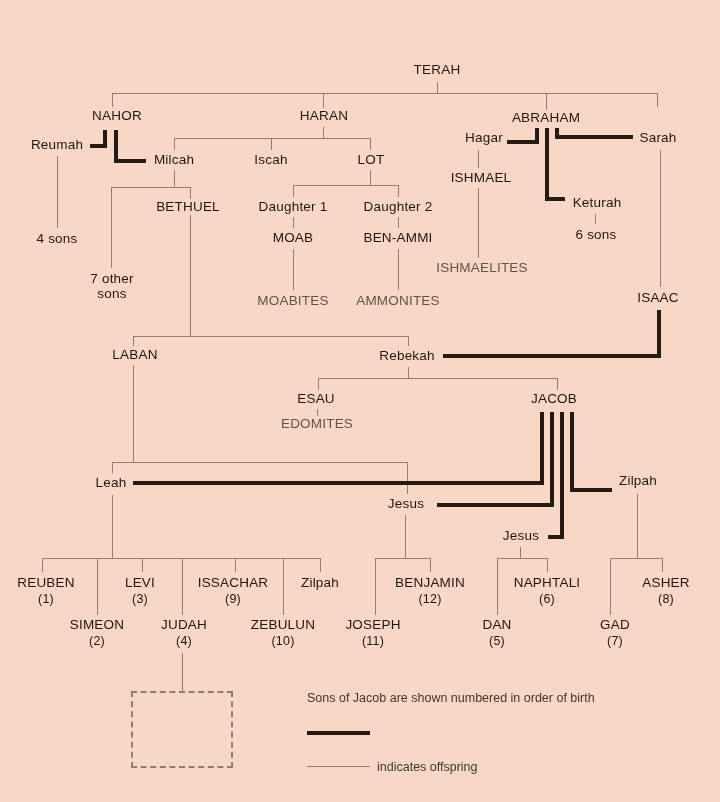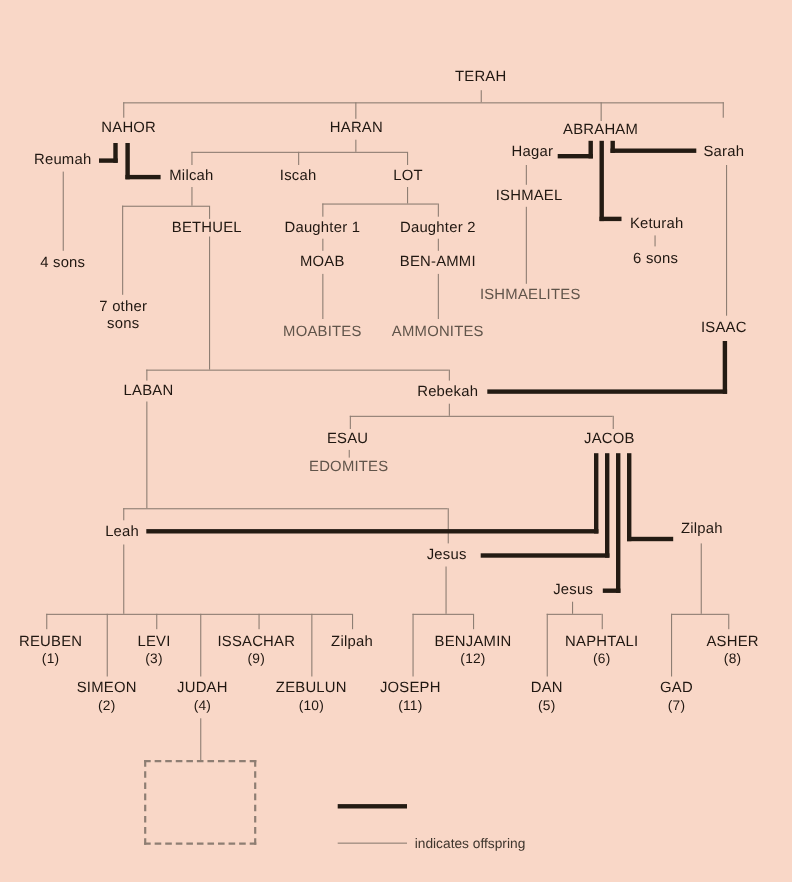--- a/index.html
+++ b/index.html
@@ -167,17 +167,18 @@
   <div class="t num" style="left:283px;top:634px">(10)</div>
   <div class="t" style="left:373px;top:617px">JOSEPH</div>
   <div class="t num" style="left:373px;top:634px">(11)</div>
   <div class="t" style="left:497px;top:617px">DAN</div>
   <div class="t num" style="left:497px;top:634px">(5)</div>
   <div class="t" style="left:615px;top:617px">GAD</div>
   <div class="t num" style="left:615px;top:634px">(7)</div>
 
   <div class="dashed-box"></div>
 
+  <div class="legend" style="left:307px;top:691px">Sons of Jacob are shown numbered in order of birth</div>
   <div class="tk" style="left:307px;top:731px;width:63px;height:4px"></div>
   <div class="ln" style="left:307px;top:766px;width:63px;height:1px"></div>
   <div class="legend" style="left:377px;top:760px">indicates offspring</div>
 
 </div>
 
 </body></html>

